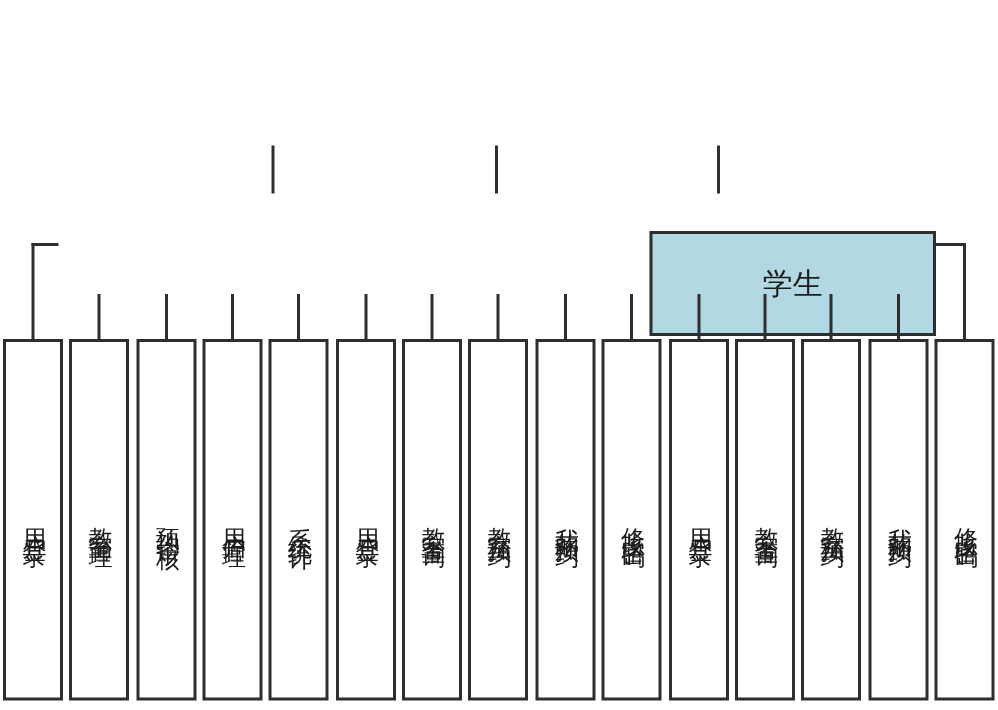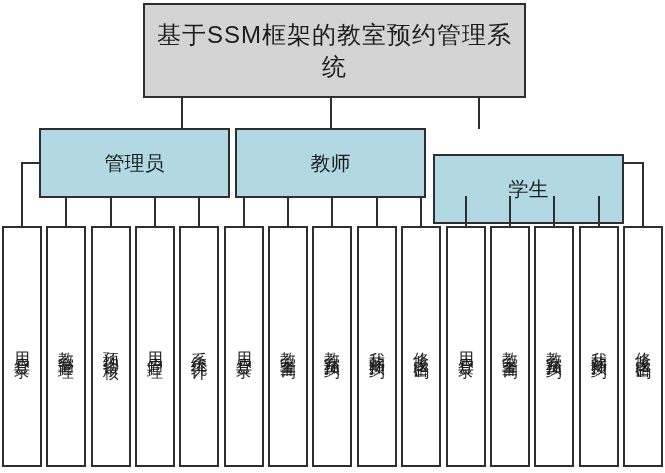--- a/index.html
+++ b/index.html
@@ -23,28 +23,25 @@
 
   .line{position:absolute;background:#2e2e2e;}
   .v{width:2px;}
   .h{height:2px;}
 </style>
 </head>
 <body>
 
 <div id="canvas">
 
-  <div class="box title-box">基于SSM框架的教室预约管理系统</div>
 
   <div class="line v" style="left:181px;top:97px;height:32px;"></div>
   <div class="line v" style="left:330px;top:97px;height:32px;"></div>
   <div class="line v" style="left:478px;top:97px;height:32px;"></div>
 
-  <div class="box group-box group-admin">管理员</div>
-  <div class="box group-box group-teacher">教师</div>
   <div class="box group-box group-student">学生</div>
 
   <div class="line h" style="left:21px;top:162px;width:18px;"></div>
   <div class="line v" style="left:21px;top:162px;height:65px;"></div>
 
   <div class="line v" style="left:65px;top:196px;height:31px;"></div>
   <div class="line v" style="left:110px;top:196px;height:31px;"></div>
   <div class="line v" style="left:154px;top:196px;height:31px;"></div>
   <div class="line v" style="left:198px;top:196px;height:31px;"></div>
 

